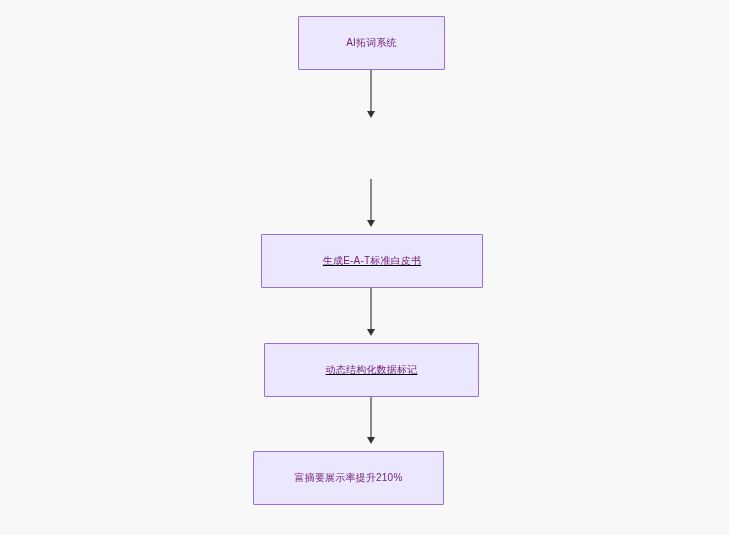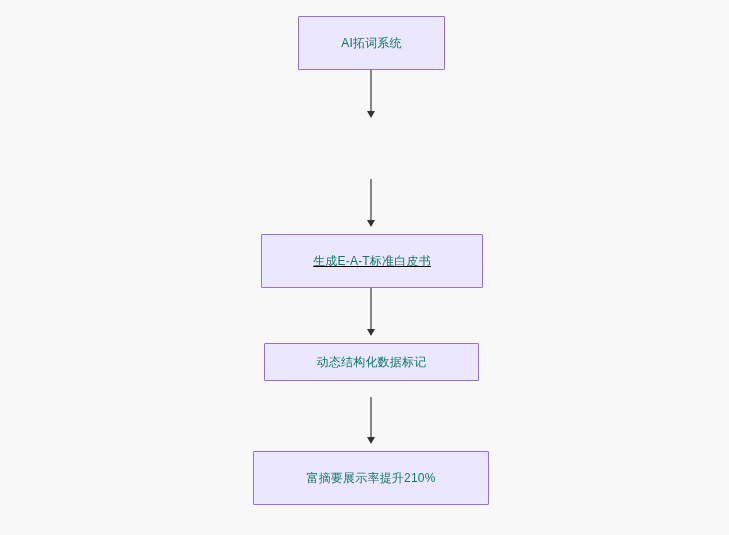--- a/index.html
+++ b/index.html
@@ -22,22 +22,22 @@
     position: absolute;
     box-sizing: border-box;
     background: #ebe8fd;
     border: 1.6px solid #9370db;
     display: flex;
     align-items: center;
     justify-content: center;
     border-radius: 1px;
   }
   .node-label {
-    font-size: 12px;
-    color: #0f766e;
+    font-size: 10px;
+    color: #701a75;
     line-height: 1;
     letter-spacing: 0.2px;
     white-space: nowrap;
   }
   .connector {
     position: absolute;
     width: 0;
     height: 0;
   }
   .conn-line {
@@ -84,21 +84,21 @@
 
   <div class="node" style="left:298px; top:16px; width:147px; height:54px;">
     <span class="node-label">AI拓词系统</span>
   </div>
 
 
   <div class="node" style="left:261px; top:234px; width:222px; height:54px;text-decoration:underline;">
     <span class="node-label">生成E-A-T标准白皮书</span>
   </div>
 
-  <div class="node" style="left:264px; top:343px; width:215px; height:38px;">
+  <div class="node" style="left:264px; top:343px; width:215px; height:54px;text-decoration:underline;">
     <span class="node-label">动态结构化数据标记</span>
   </div>
 
-  <div class="node" style="left:253px; top:451px; width:236px; height:54px;">
+  <div class="node" style="left:253px; top:451px; width:191px; height:54px;">
     <span class="node-label">富摘要展示率提升210%</span>
   </div>
 
 </div>
 
 </body></html>

